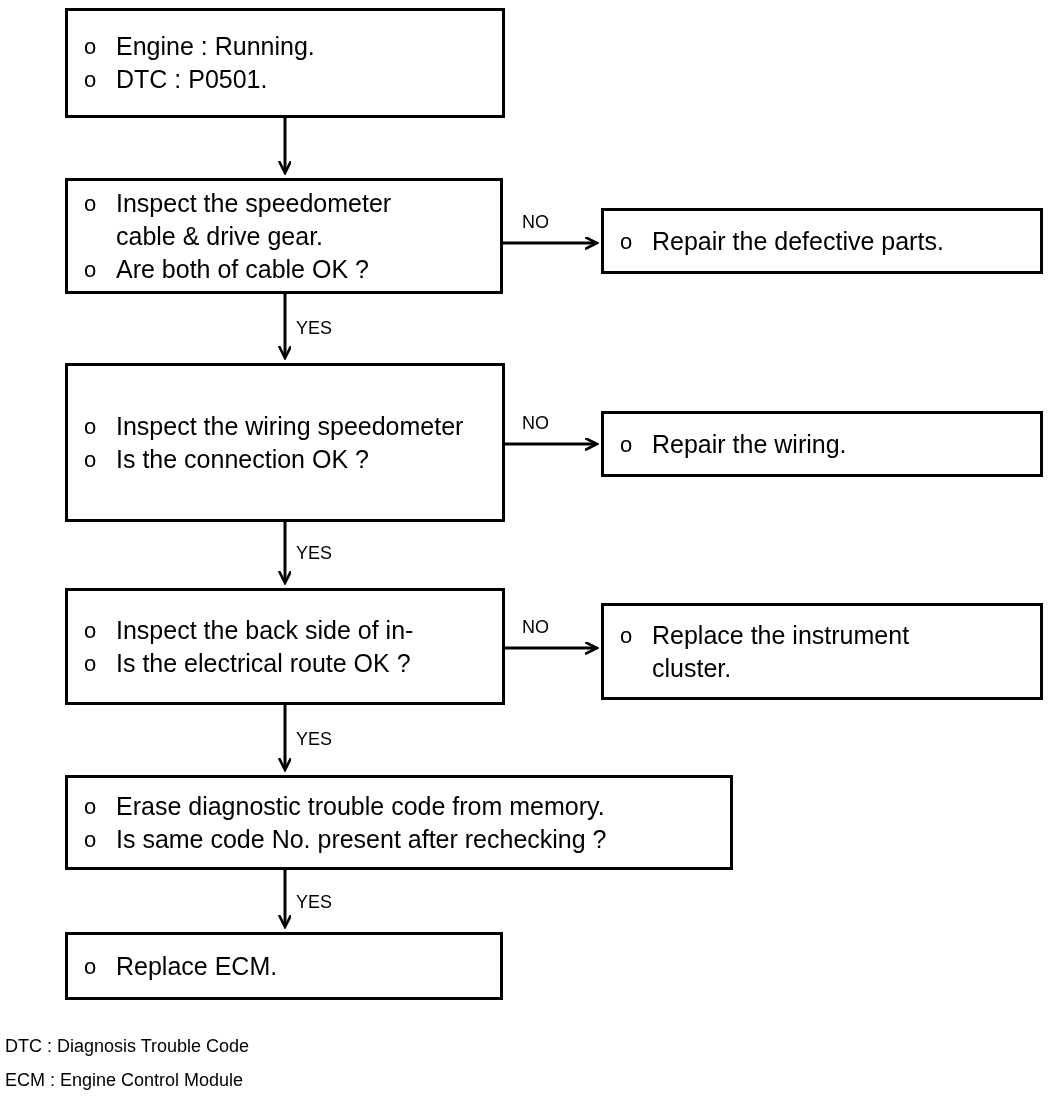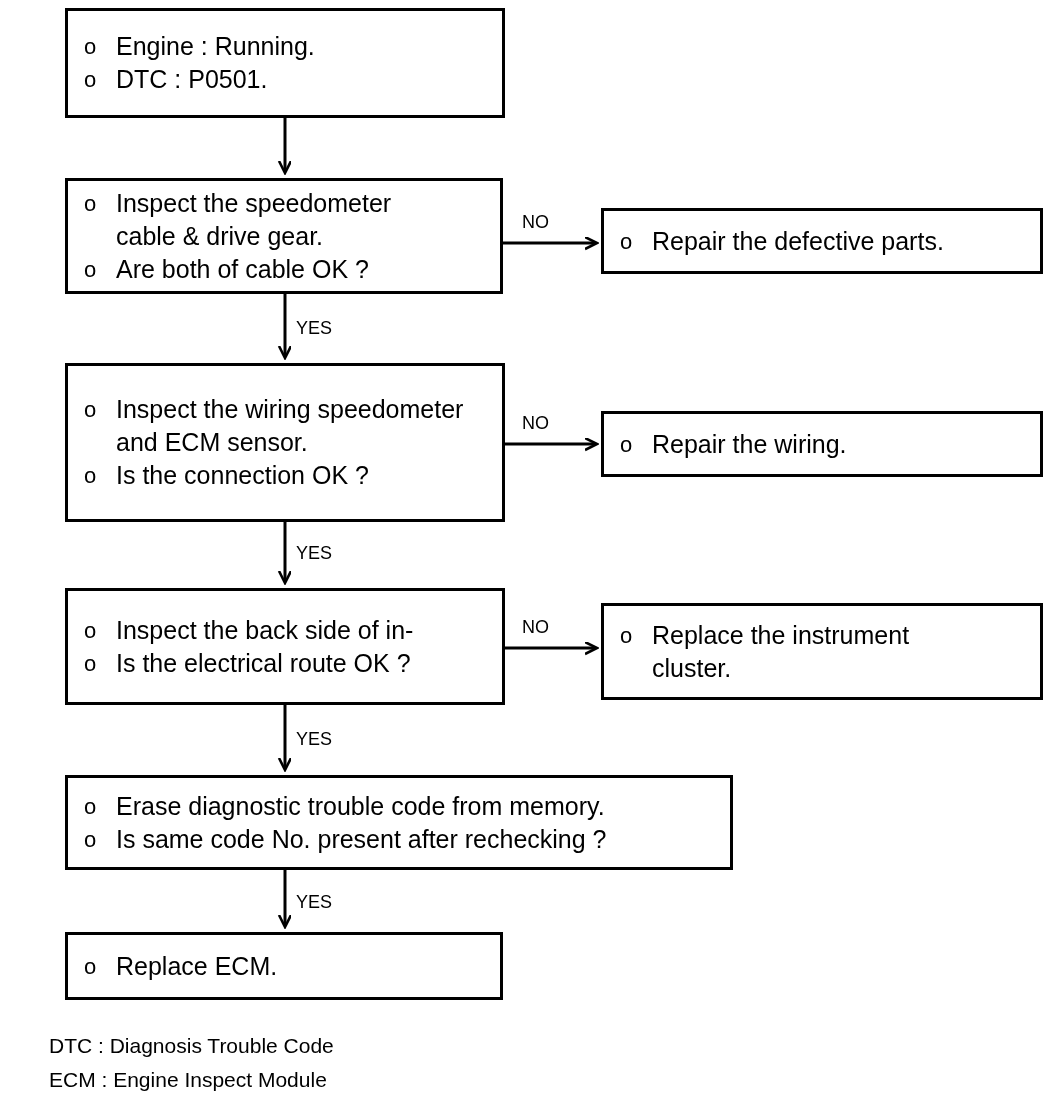--- a/index.html
+++ b/index.html
@@ -57,24 +57,23 @@
   }
   
   .edge-label {
     position: absolute;
     font-size: 18px;
     line-height: 28px;
     white-space: pre;
   }
   .legend {
     position: absolute;
-    font-size: 21px;
+    font-size: 18px;
     line-height: 34px;
     white-space: pre;
-    margin-left: 44px;
   }
   svg.connectors {
     position: absolute;
     left: 0; top: 0;
     width: 1056px;
     height: 1102px;
     pointer-events: none;
   }
 </style>
 </head>
@@ -143,23 +142,20 @@
       </div>
     </div>
   </div>
 
   <div class="node" style="left:65px; top:363px; width:440px; height:159px;">
     <div class="pad">
       <div class="line">
         <span class="bullet">o</span>
         <span class="ltext">Inspect the wiring speedometer</span>
       </div>
-      <div class="line cont">
-        <span class="ltext">and ECM sensor.</span>
-      </div>
       <div class="line">
         <span class="bullet">o</span>
         <span class="ltext">Is the connection OK ?</span>
       </div>
     </div>
   </div>
 
   <div class="node" style="left:601px; top:411px; width:442px; height:66px;">
     <div class="pad">
       <div class="line">
@@ -221,15 +217,15 @@
 
   <div class="edge-label" style="left:522px; top:409px;">NO</div>
   <div class="edge-label" style="left:296px; top:539px;">YES</div>
 
   <div class="edge-label" style="left:522px; top:613px;">NO</div>
   <div class="edge-label" style="left:296px; top:725px;">YES</div>
 
   <div class="edge-label" style="left:296px; top:888px;">YES</div>
 
   <div class="legend" style="left:5px; top:1029px;">DTC : Diagnosis Trouble Code</div>
-  <div class="legend" style="left:5px; top:1063px;">ECM : Engine Inspect Module</div>
+  <div class="legend" style="left:5px; top:1063px;">ECM : Engine Control Module</div>
 
 </div>
 
 </body></html>

